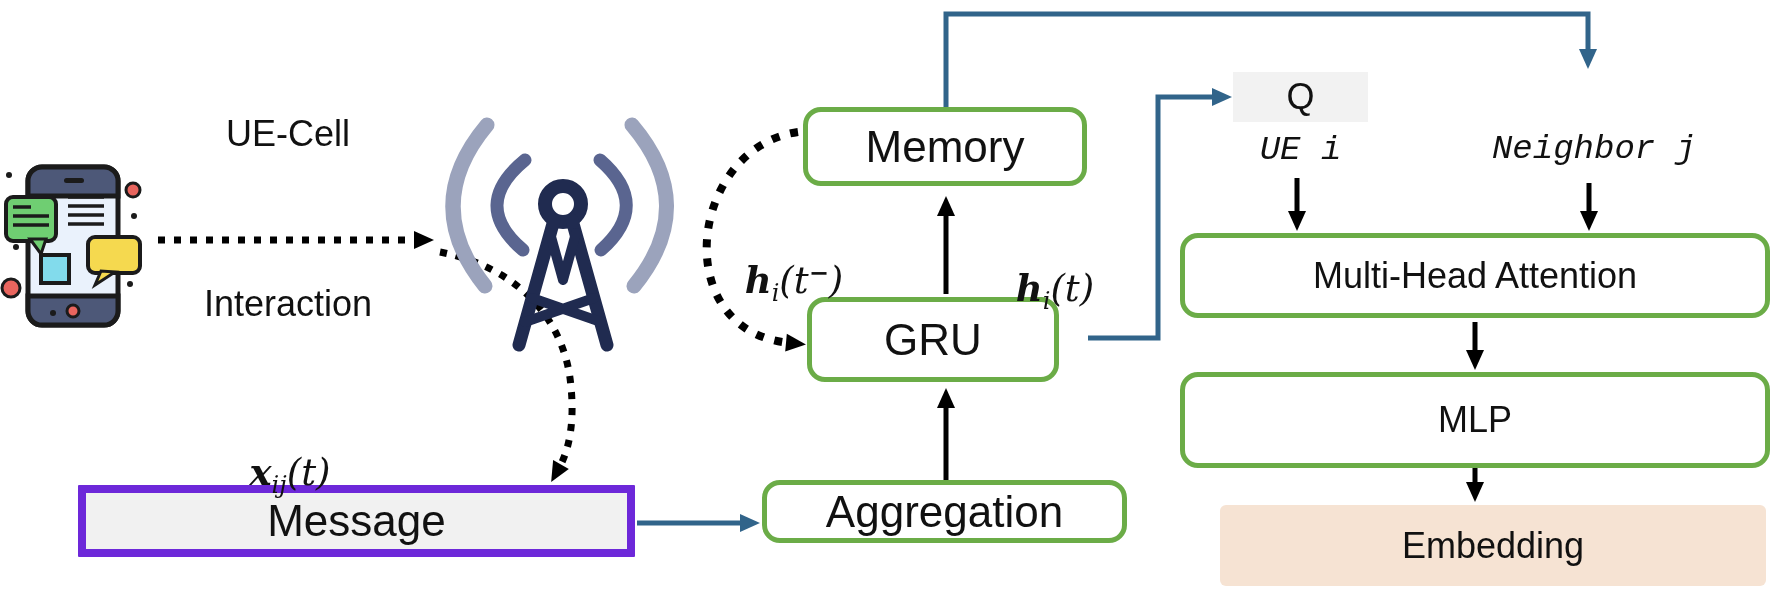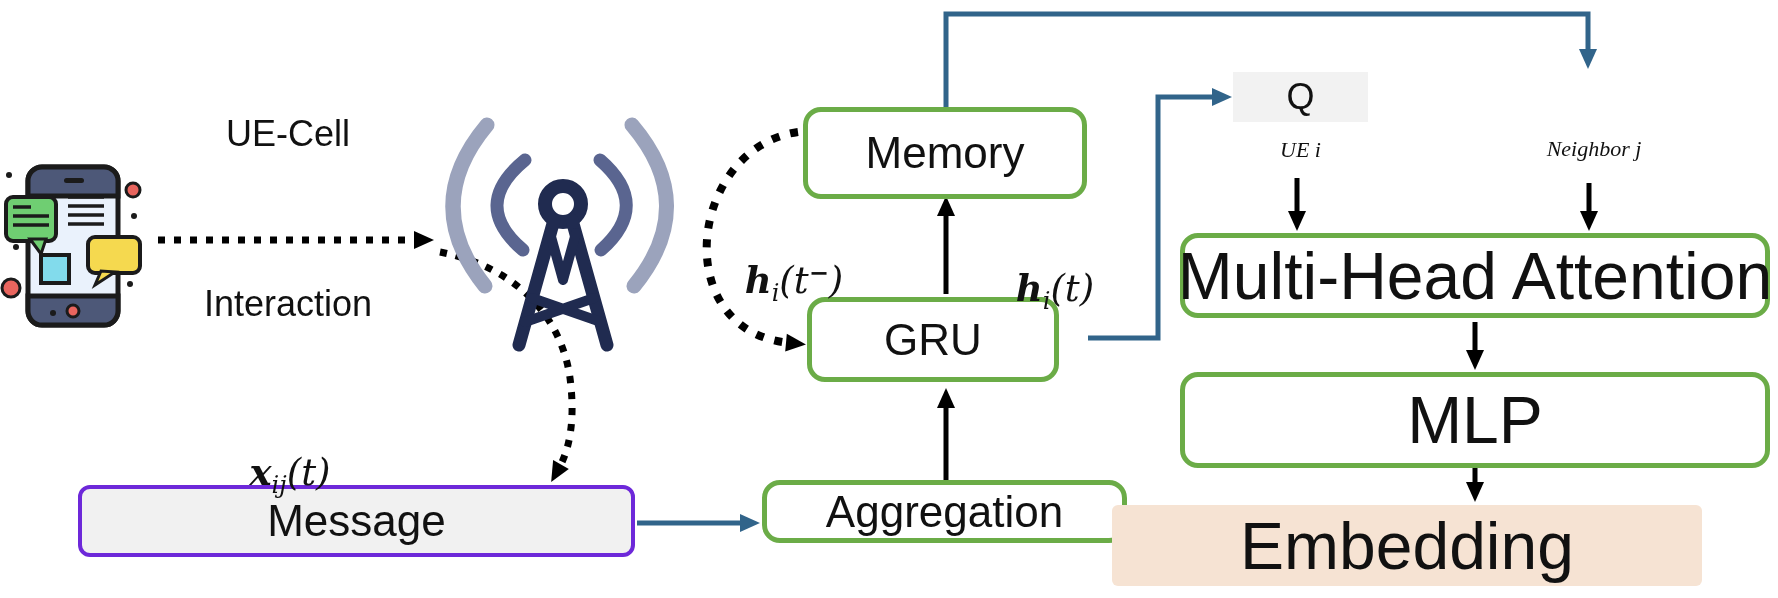--- a/index.html
+++ b/index.html
@@ -24,29 +24,29 @@
     position:relative;width:1778px;height:598px;background:#ffffff;overflow:hidden;
     font-family:"Liberation Sans","DejaVu Sans",sans-serif;color:var(--ink);
   }
   .overlay{position:absolute;left:0;top:0;z-index:1;}
   .box{
     position:absolute;z-index:2;display:flex;align-items:center;justify-content:center;
     box-sizing:border-box;background:#ffffff;font-size:44px;line-height:1;white-space:nowrap;
   }
   .green{border:5px solid var(--green-border);border-radius:18px;}
   .graypanel{background:var(--panel-gray);border:none;}
-  .blk{border:4px solid #6d28d9;border-radius:12px;background:var(--message-fill);}
+  .blk{border:8px solid #6d28d9;border-radius:1px;background:var(--message-fill);}
   .peach{background:var(--embedding-fill);border:none;border-radius:6px;}
-  .biglabel{font-size:66px;}
+  .biglabel{font-size:36px;}
   .freetext{
     position:absolute;z-index:2;display:flex;align-items:center;justify-content:center;
     white-space:nowrap;line-height:1;
   }
   .caption{font-size:36px;}
-  .mathtxt{font-family:Liberation Serif, serif;font-style:italic;font-size:22px;}
+  .mathtxt{font-family:Liberation Mono, monospace;font-style:italic;font-size:34px;}
   .math{
     position:absolute;z-index:3;text-align:center;white-space:nowrap;
     font-family:"DejaVu Serif","Liberation Serif",serif;font-style:italic;font-size:37px;line-height:1;margin-top:44px;
   }
   .math .mv{font-weight:bold;}
   .math sub{font-size:24px;font-weight:normal;vertical-align:-8px;line-height:0;}
   .math sup{font-size:24px;font-weight:bold;vertical-align:12px;line-height:0;}
   
   .ln-blue{stroke:var(--blue-line);stroke-width:5;fill:none;}
   .ln-black{stroke:#000;stroke-width:5;fill:none;}
@@ -123,21 +123,21 @@
       <circle cx="134" cy="216" r="3" fill="#1b1b1b"></circle>
       <circle cx="130" cy="284" r="3" fill="#1b1b1b"></circle>
       <circle cx="16" cy="247" r="3" fill="#1b1b1b"></circle>
       <circle cx="53" cy="313" r="3" fill="#1b1b1b"></circle>
     </g>
   </svg>
 
   <div class="freetext caption" style="left:158px;top:110px;width:260px;height:48px;">UE-Cell</div>
   <div class="freetext caption" style="left:138px;top:280px;width:300px;height:48px;">Interaction</div>
 
-  <div class="box green" style="left:803px;top:107px;width:284px;height:92px;">
+  <div class="box green" style="left:803px;top:107px;width:284px;height:79px;">
     <span>Memory</span>
   </div>
   <div class="box green" style="left:807px;top:297px;width:252px;height:85px;">
     <span>GRU</span>
   </div>
   <div class="box green" style="left:762px;top:480px;width:365px;height:63px;">
     <span>Aggregation</span>
   </div>
   <div class="box blk" style="left:78px;top:485px;width:557px;height:72px;">
     <span>Message</span>
@@ -148,21 +148,21 @@
   </div>
   <div class="freetext mathtxt" style="left:1233px;top:132px;width:135px;height:36px;">UE i</div>
   <div class="freetext mathtxt" style="left:1474px;top:131px;width:240px;height:36px;">Neighbor j</div>
 
   <div class="box green biglabel" style="left:1180px;top:233px;width:590px;height:85px;">
     <span>Multi-Head Attention</span>
   </div>
   <div class="box green biglabel" style="left:1180px;top:372px;width:590px;height:96px;">
     <span>MLP</span>
   </div>
-  <div class="box peach biglabel" style="left:1112px;top:505px;width:590px;height:81px;">
+  <div class="box peach biglabel" style="left:1220px;top:505px;width:546px;height:81px;">
     <span>Embedding</span>
   </div>
 
   <div class="math" style="left:714px;top:218px;width:160px;">
     <span class="mv">h</span><sub>i</sub><span>(</span><span>t</span><sup>−</sup><span>)</span>
   </div>
   <div class="math" style="left:990px;top:226px;width:130px;">
     <span class="mv">h</span><sub>i</sub><span>(</span><span>t</span><sup></sup><span>)</span>
   </div>
   <div class="math" style="left:210px;top:410px;width:160px;">

